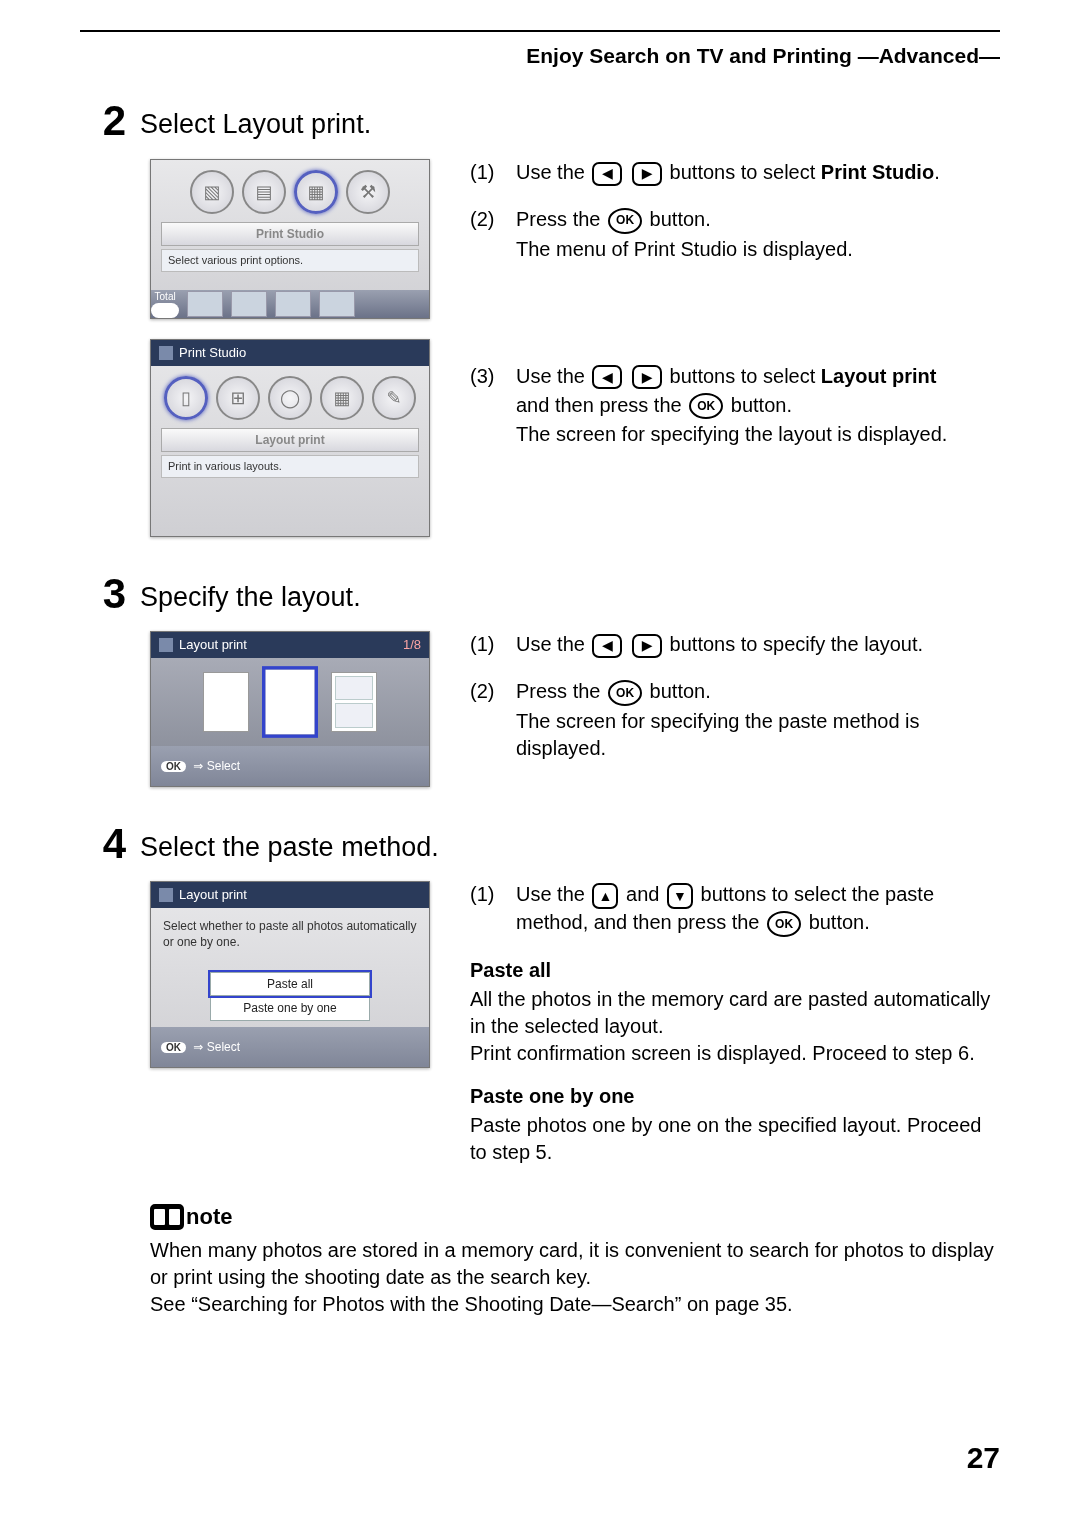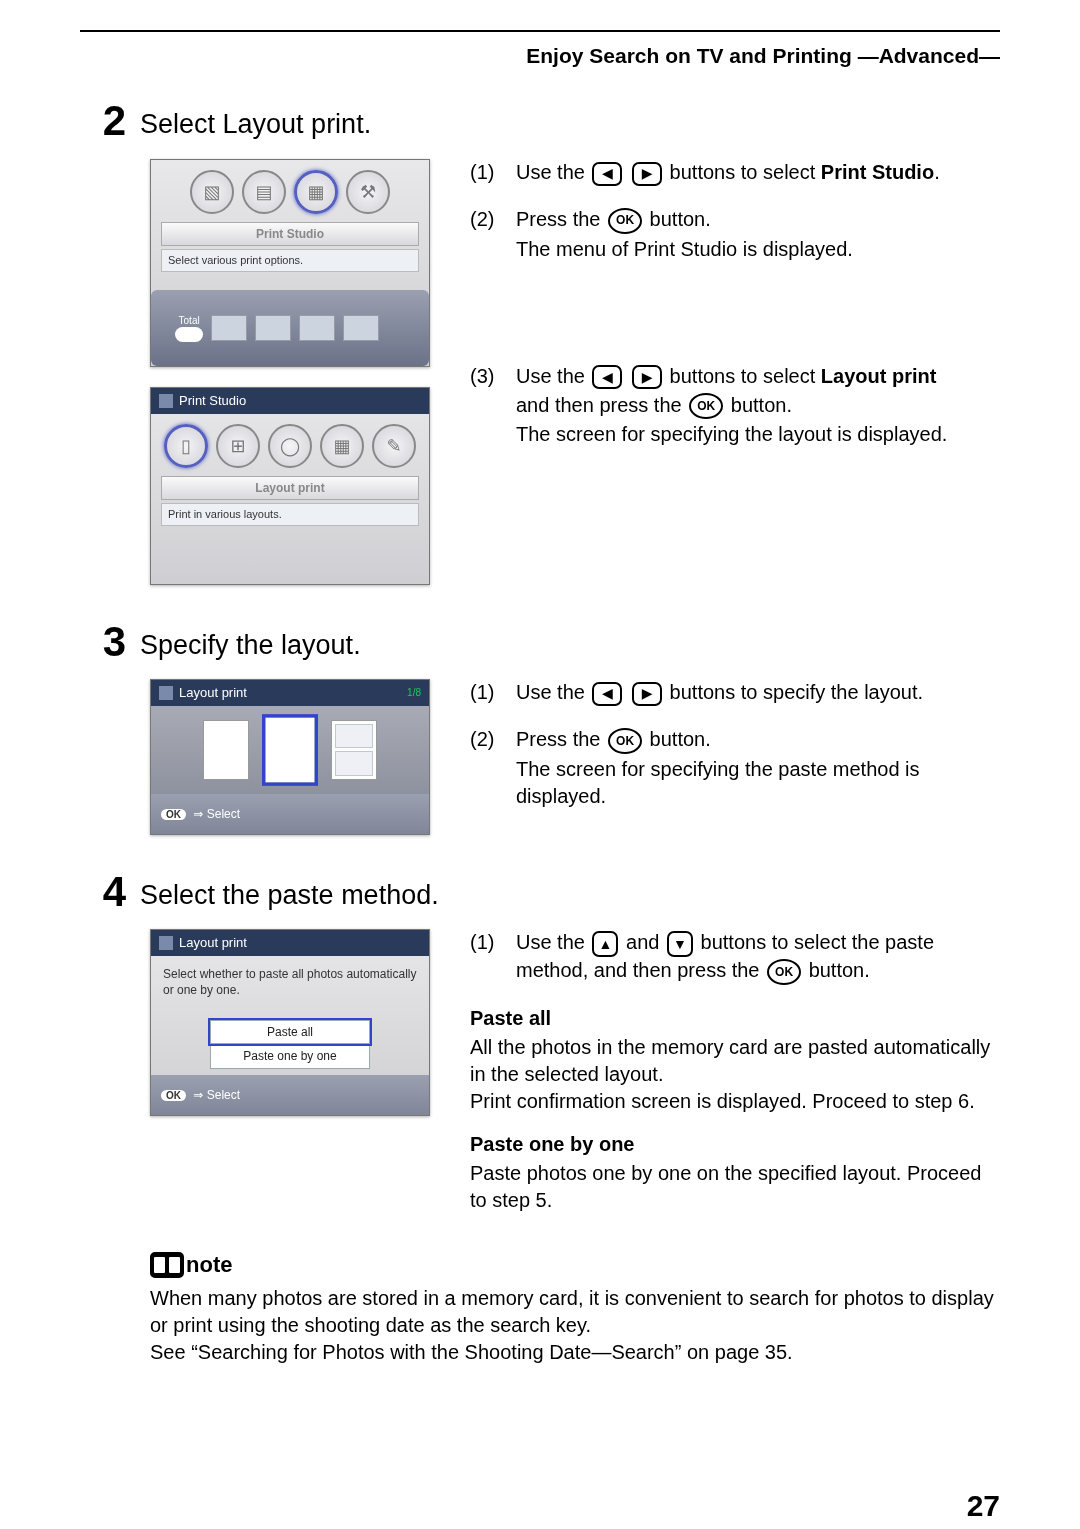--- a/index.html
+++ b/index.html
@@ -178,31 +178,31 @@
     .sub-banner{
       background:#edf0f5;
       border:1px solid #bbb;
       font-size:11px;
       padding:3px 6px;
       margin-bottom:8px;
       color:#333;
     }
     .bottom-strip{
       background:linear-gradient(#9aa0b0,#6b7288);
-      padding:24px;
-      display:flex;gap:8px;align-items:center;border-radius:6px;
+      padding:0;
+      display:flex;gap:8px;align-items:center;
     }
     .count-badge{
       background:#fff;border-radius:10px;padding:0 8px;font-size:11px;font-weight:700;
     }
     .thumb{
       width:36px;height:26px;background:#cbd4df;border:1px solid #99a;
     }
     .pageinfo{
-      color:#22c55e;font-size:10px;margin-left:auto;
+      color:#fca5a5;font-size:13px;margin-left:auto;
     }
     .layout-thumbs{
       display:flex;justify-content:center;gap:18px;padding:14px 0;
       background:linear-gradient(#a8abb6,#8e929e);
     }
     .lthumb{
       width:46px;height:60px;background:#fff;border:1px solid #999;
       display:flex;flex-direction:column;
     }
     .lthumb.split{gap:3px;padding:3px;}

